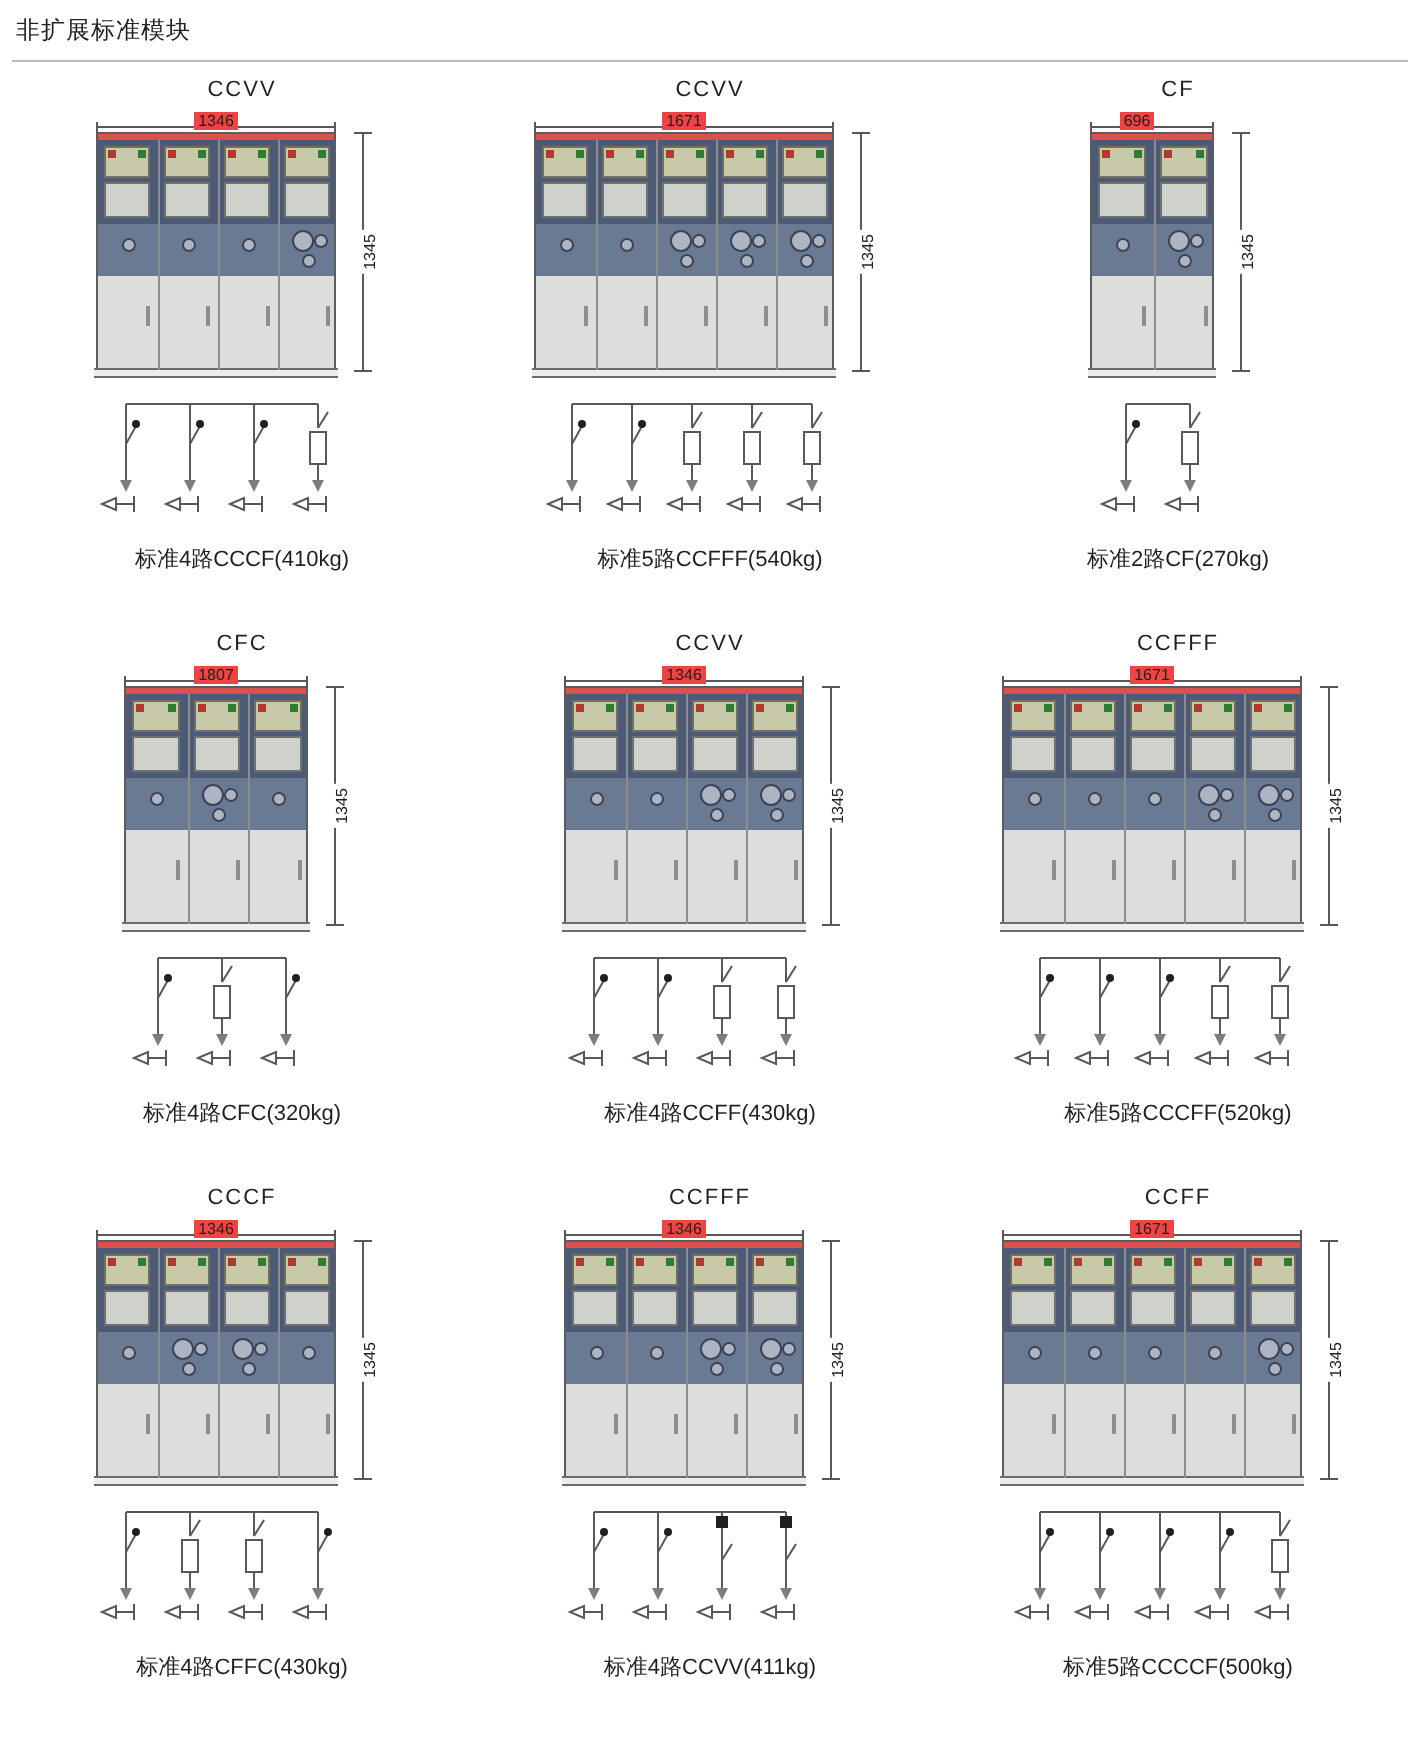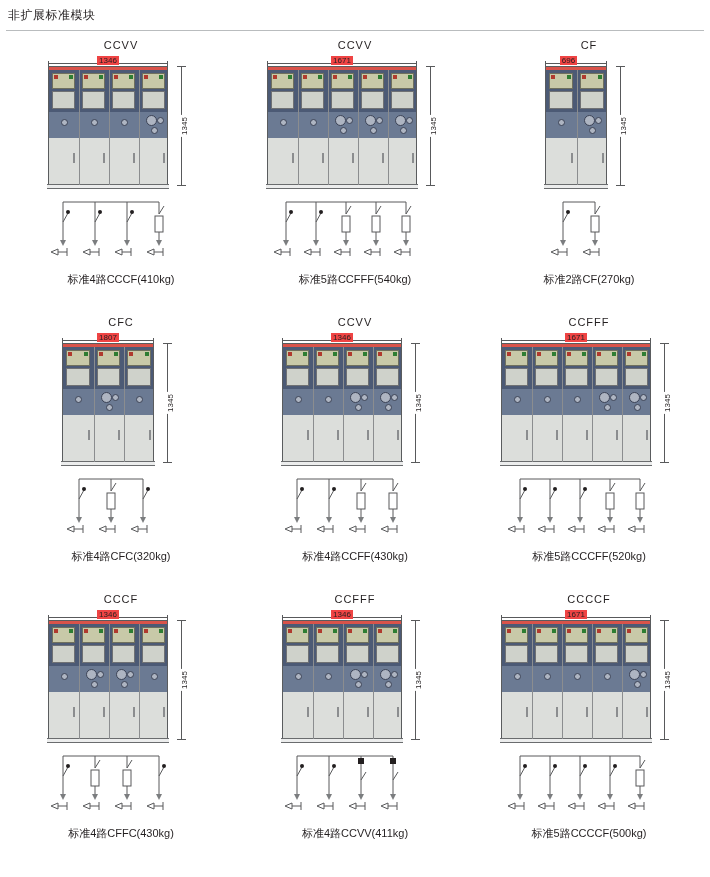--- a/index.html
+++ b/index.html
@@ -897,21 +897,21 @@
           <line x1="114" y1="30" x2="114" y2="44" stroke="#58595b" stroke-width="1"></line>
           <polygon points="111,44 117,44 114,50" fill="#7b7d7f"></polygon>
           <polygon points="102,56 109,53 109,59" fill="none" stroke="#58595b" stroke-width="1"></polygon>
           <line x1="109" y1="56" x2="118" y2="56" stroke="#58595b" stroke-width="1"></line>
           <line x1="118" y1="52" x2="118" y2="60" stroke="#58595b" stroke-width="1"></line>
         </svg>
       </div>
       <div class="caption">标准4路CCVV(411kg)</div>
     </div>
     <div class="cell">
-      <div class="code-label">CCCCF</div>
+      <div class="code-label">CCFF</div>
       <div class="dim-top" style="width:176px">
         <div class="dim-line" style="left:0px;width:150px"></div>
         <div class="tick" style="left:0px"></div>
         <div class="tick" style="left:149px"></div>
         <div class="dim-val" style="margin-right:26px">1671</div>
       </div>
       <div class="cab-wrap" style="width:176px">
         <div class="cabinet" style="width:150px">
           <div class="cab-topbar"></div>
           <div class="cab-upper"></div>

